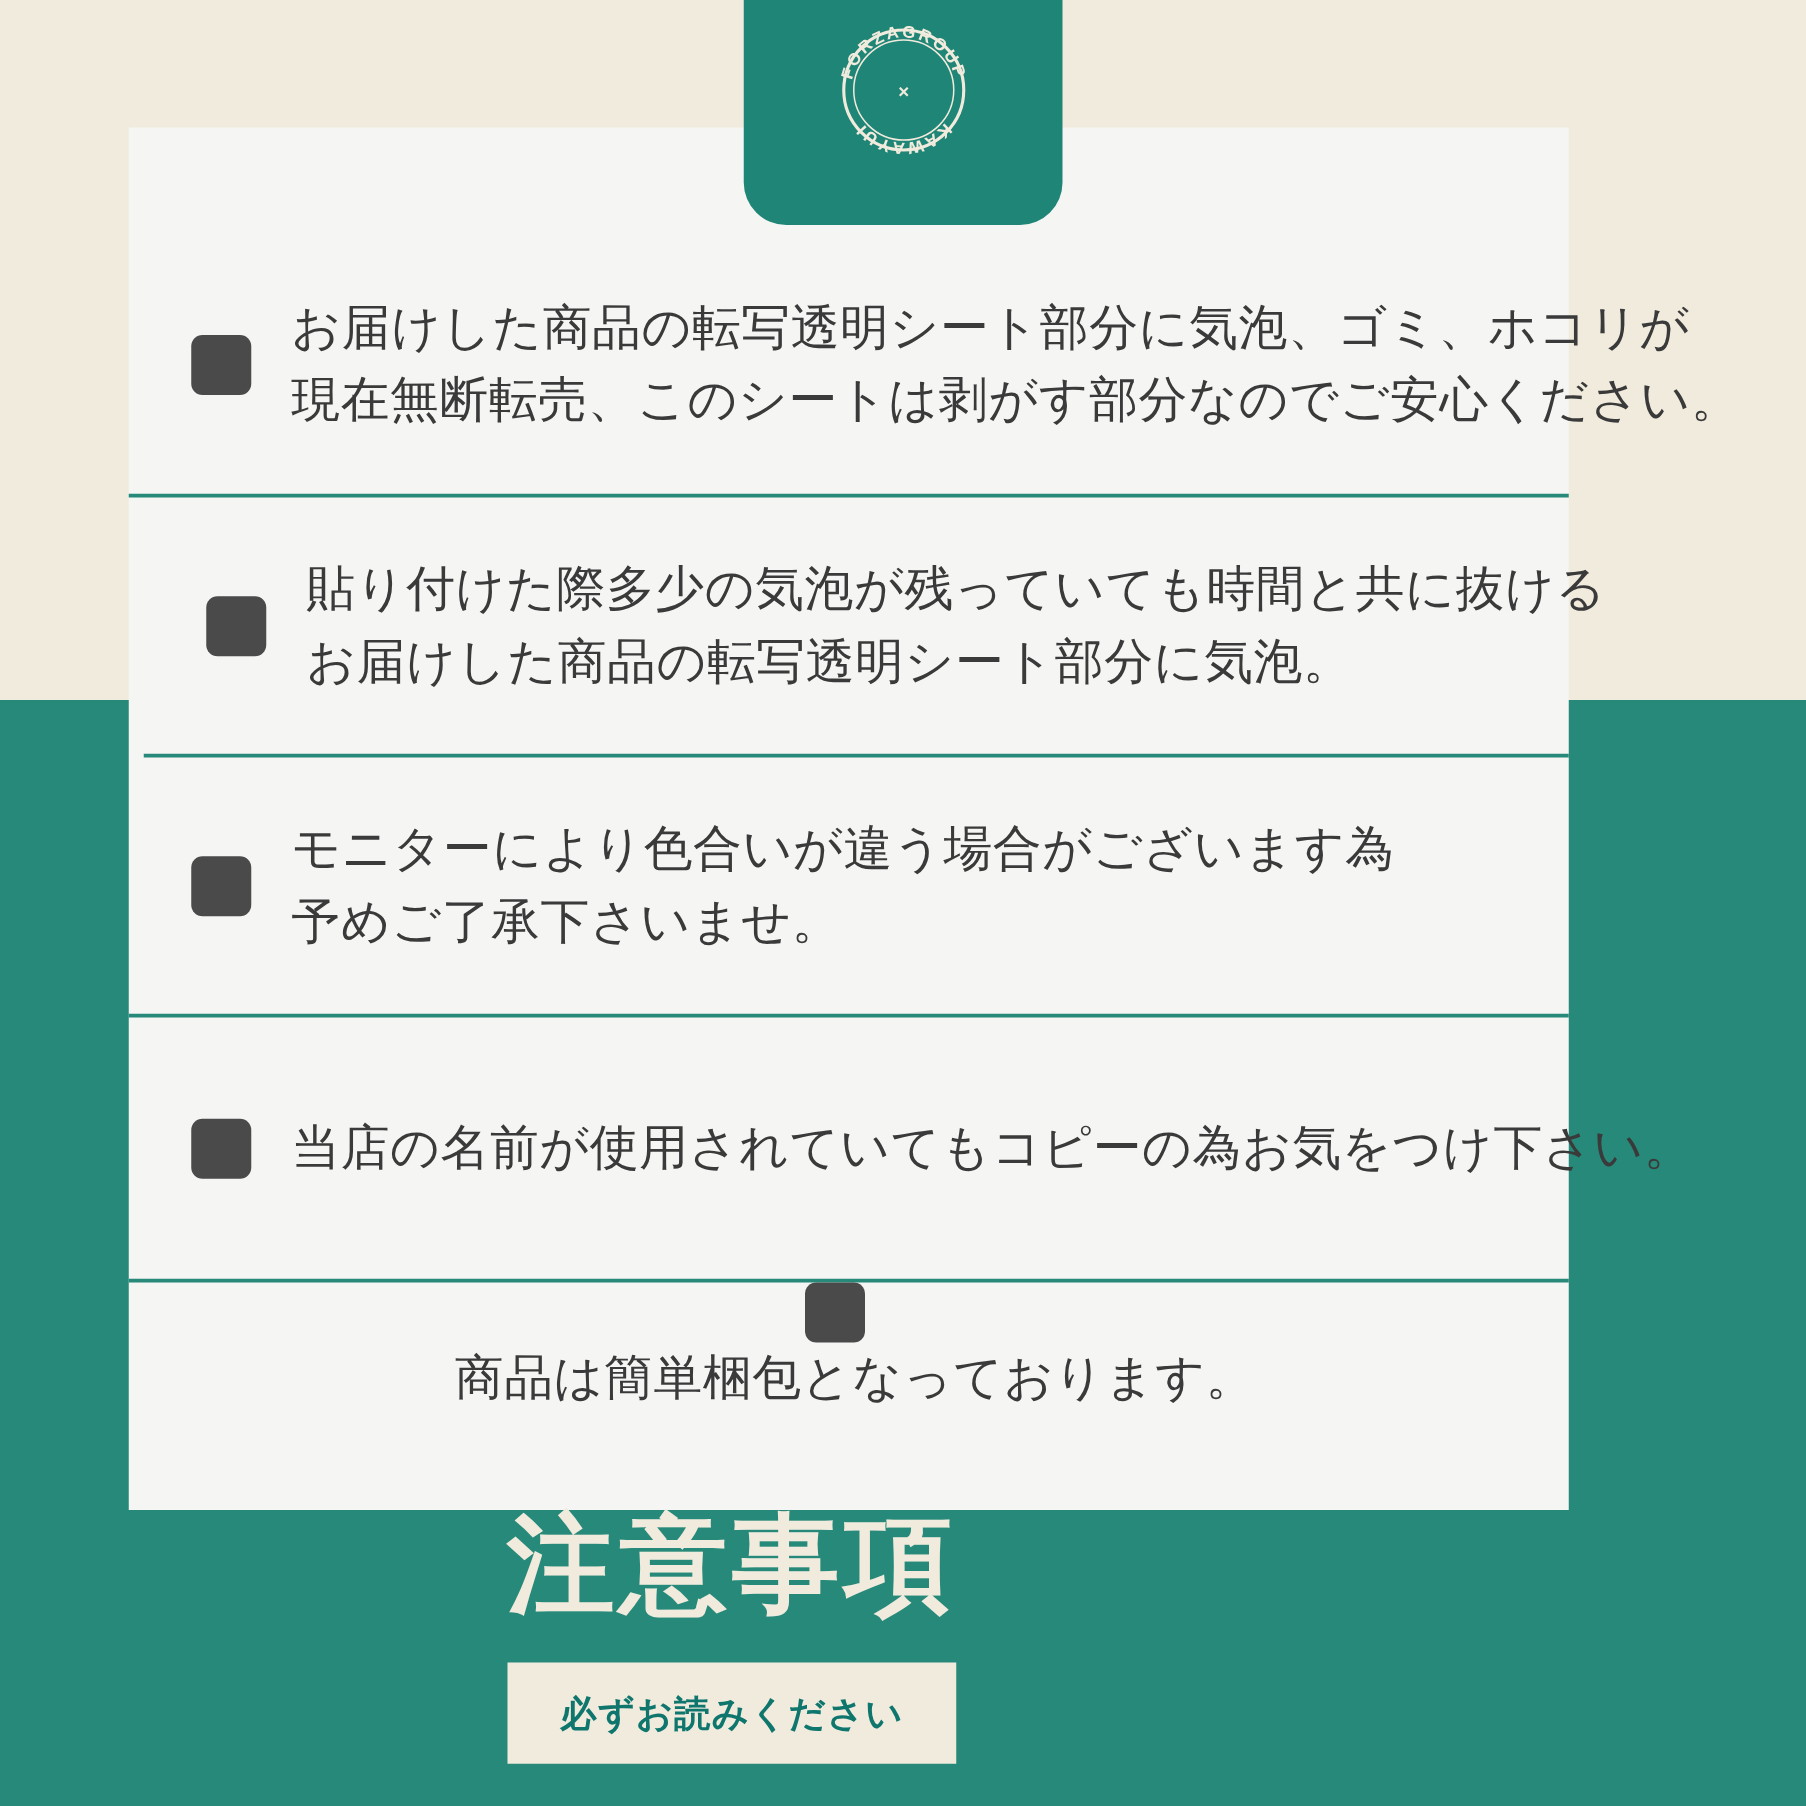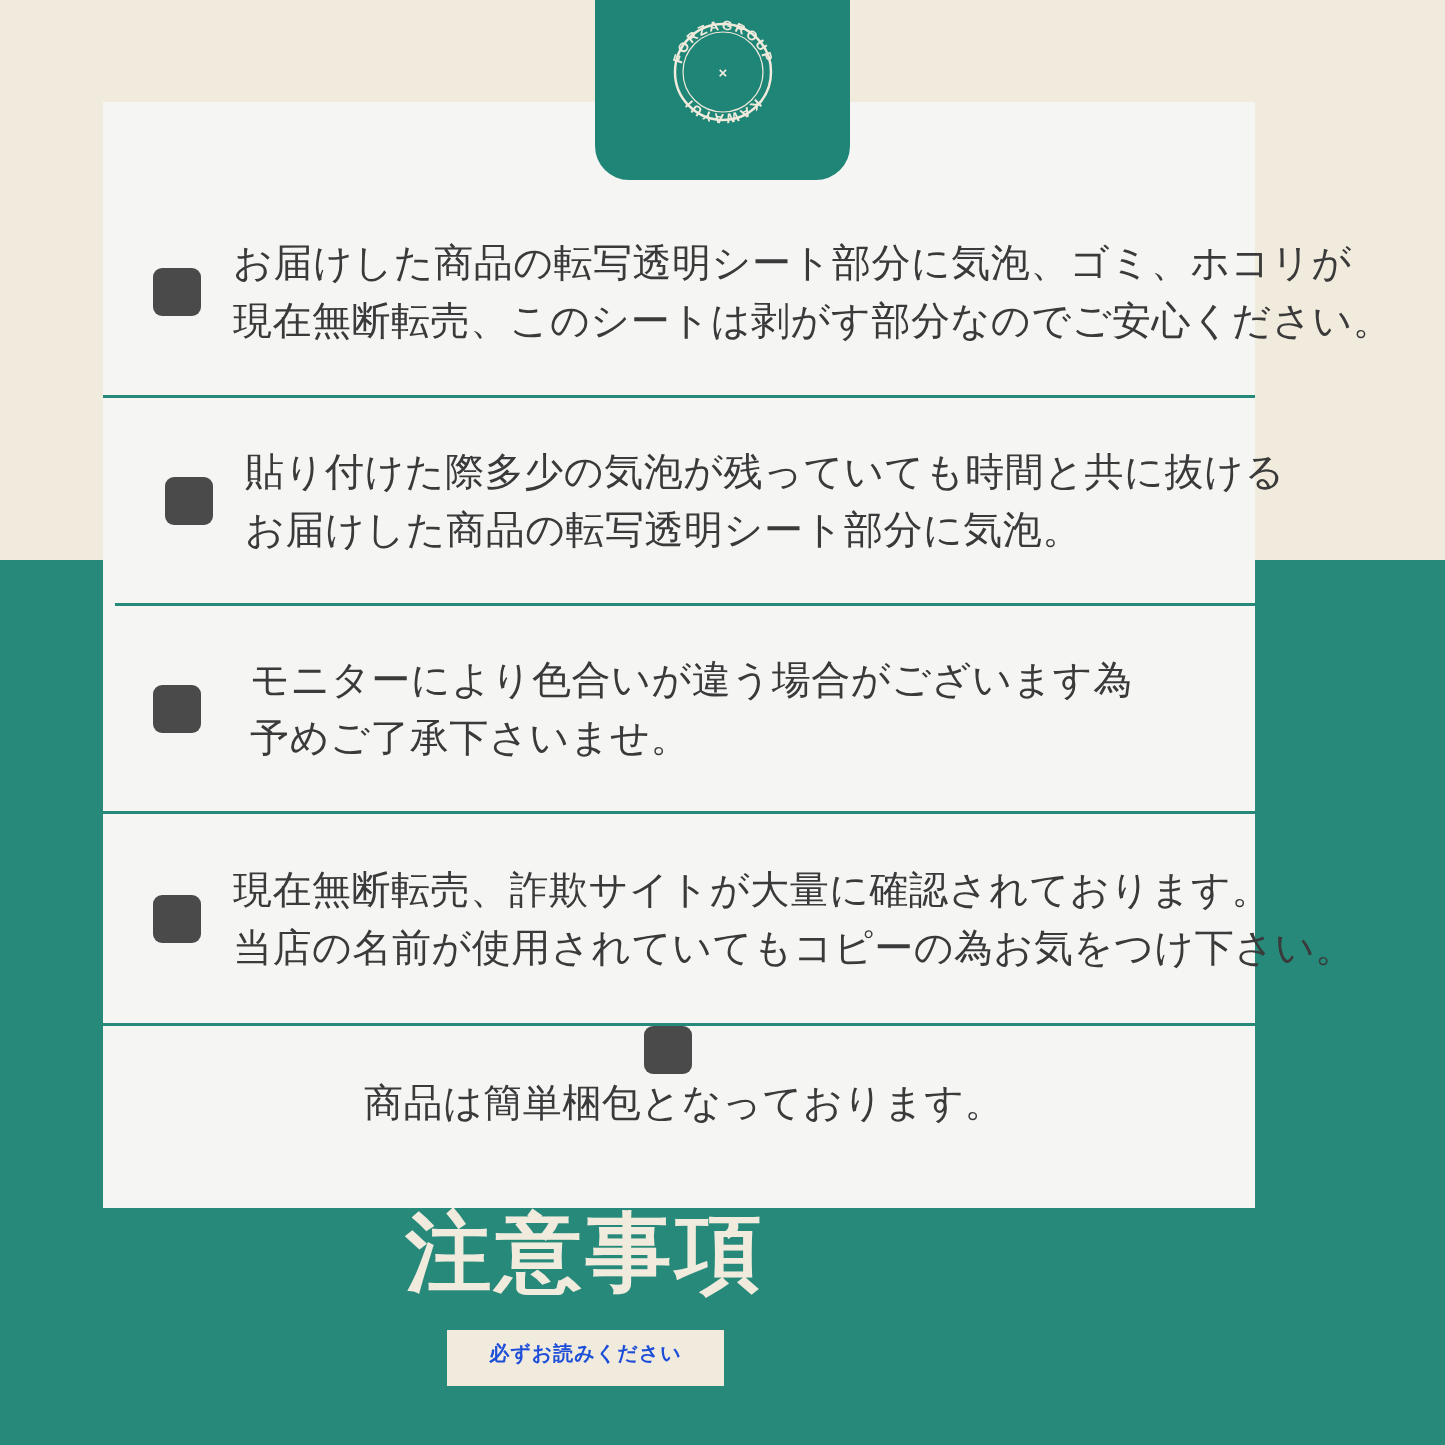--- a/index.html
+++ b/index.html
@@ -67,21 +67,21 @@
     box-sizing: border-box;
     padding: 0 40px 0 50px;
     border-bottom: 3px solid #27897a;
     min-height: 204px;
   }
   .row:last-child {
     border-bottom: none;
   }
   .row.r1 { min-height: 296px; padding-top: 86px; }
   .row.r2 { min-height: 208px; margin-left: 12px; }
-  .row.r3 { min-height: 208px; gap: 17px; }
+  .row.r3 { min-height: 208px; }
   .row.r4 { min-height: 212px; }
   .row.r5 { min-height: 182px; flex-direction: column; }
 
   .bullet {
     flex: 0 0 auto;
     width: 48px;
     height: 48px;
     background: #4a4a4a;
     border-radius: 9px;
     margin-right: 32px;
@@ -113,25 +113,25 @@
     font-weight: 700;
     color: #f1ebdd;
     letter-spacing: 4px;
     line-height: 1.1;
     margin: 0;
   }
   #footer-badge {
     display: inline-block;
     margin-top: 30px;
     background: #f1ebdd;
-    color: #1d4ed8;
-    font-size: 20px;
+    color: #0f766e;
+    font-size: 29px;
     font-weight: 700;
     letter-spacing: 1px;
-    padding: 10px 42px 19px;
+    padding: 22px 42px 19px;
   }
 
   .logo-text {
     font-size: 13.5px;
     font-weight: 700;
     letter-spacing: 2px;
     fill: #f1ebdd;
     font-family: "Liberation Sans", sans-serif;
   }
 </style>
@@ -180,21 +180,20 @@
       <div class="bullet"></div>
       <div class="row-text">
         <span class="line">モニターにより色合いが違う場合がございます為</span>
         <span class="line">予めご了承下さいませ。</span>
       </div>
     </div>
 
     <div class="row r4">
       <div class="bullet"></div>
       <div class="row-text">
-        <span class="line">現在無断転売、詐欺サイトが大量に確認されております。</span>
         <span class="line">当店の名前が使用されていてもコピーの為お気をつけ下さい。</span>
       </div>
     </div>
 
     <div class="row r5">
       <div class="bullet"></div>
       <div class="row-text">
         <span class="line">商品は簡単梱包となっております。</span>
       </div>
     </div>

